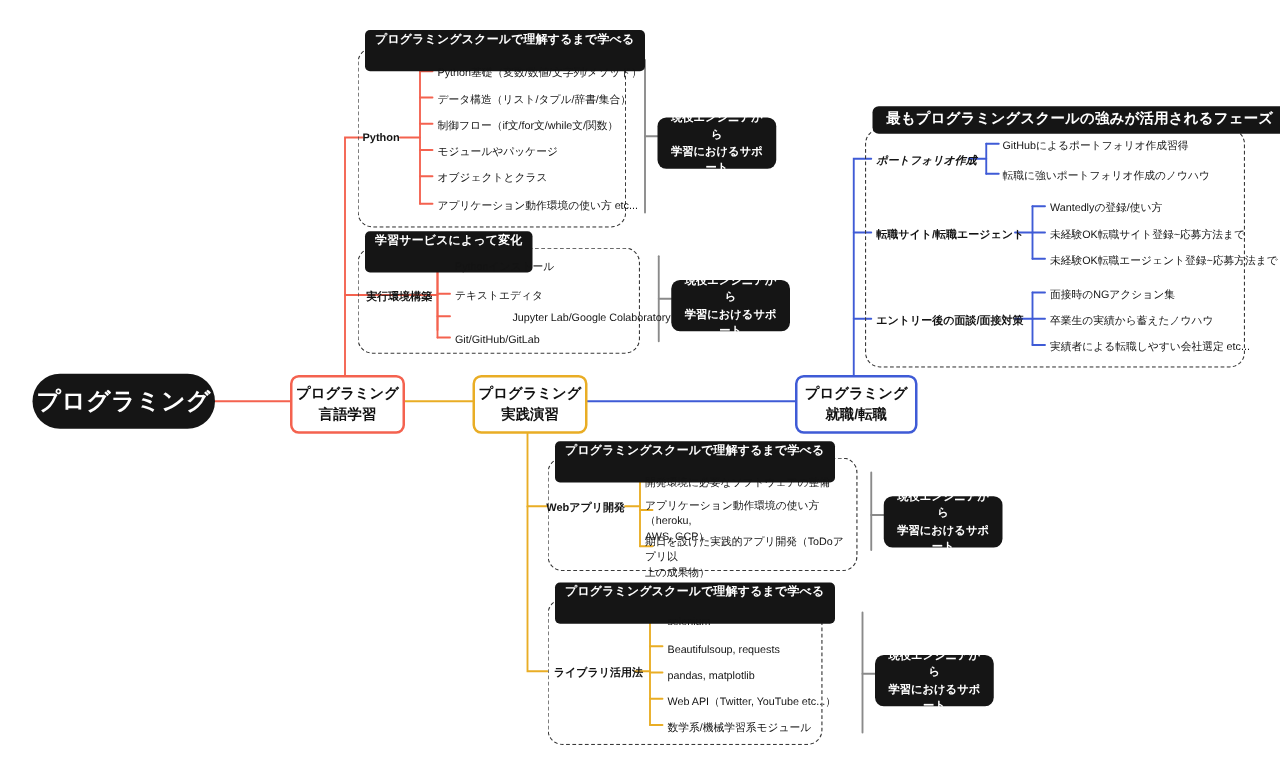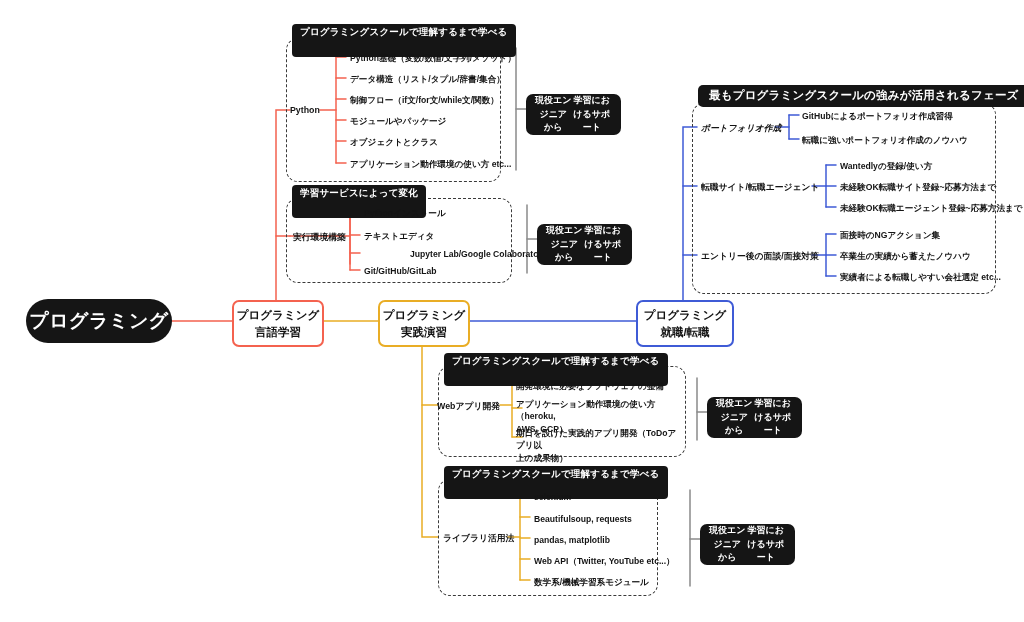--- a/index.html
+++ b/index.html
@@ -34,33 +34,33 @@
   
   .chip{
     position:absolute;background:#151515;color:#ffffff;border-radius:4px;
     font-size:9.5px;font-weight:700;letter-spacing:.2px;
     padding:3px 8px 20px;white-space:nowrap;line-height:1.1;
   }
   .chip.big{font-size:11.5px;padding:4px 11px 5px;border-radius:5px;}
 
   
   .leaf{
-    position:absolute;font-size:8.6px;font-weight:700;line-height:1.45;
+    position:absolute;font-size:8.6px;font-weight:400;line-height:1.45;
     color:#141414;white-space:nowrap;
   }
   .leaf.wrap{white-space:normal;}
   .branch-label{
     position:absolute;font-size:8.8px;font-weight:700;color:#141414;white-space:nowrap;
   }
 
   
   .badge{
     position:absolute;background:#151515;color:#ffffff;border-radius:7px;
     font-size:9px;font-weight:700;line-height:1.5;text-align:center;
-    display:flex;flex-direction:row;align-items:center;justify-content:center;
+    display:flex;flex-direction:column;align-items:center;justify-content:center;
     padding:5px 9px;
   }
 </style>
 </head>
 <body>
 
 <div id="canvas">
 
   <svg id="wires" viewBox="0 0 1024 622">
     <g fill="none" stroke-linecap="round" stroke-width="1.5">

